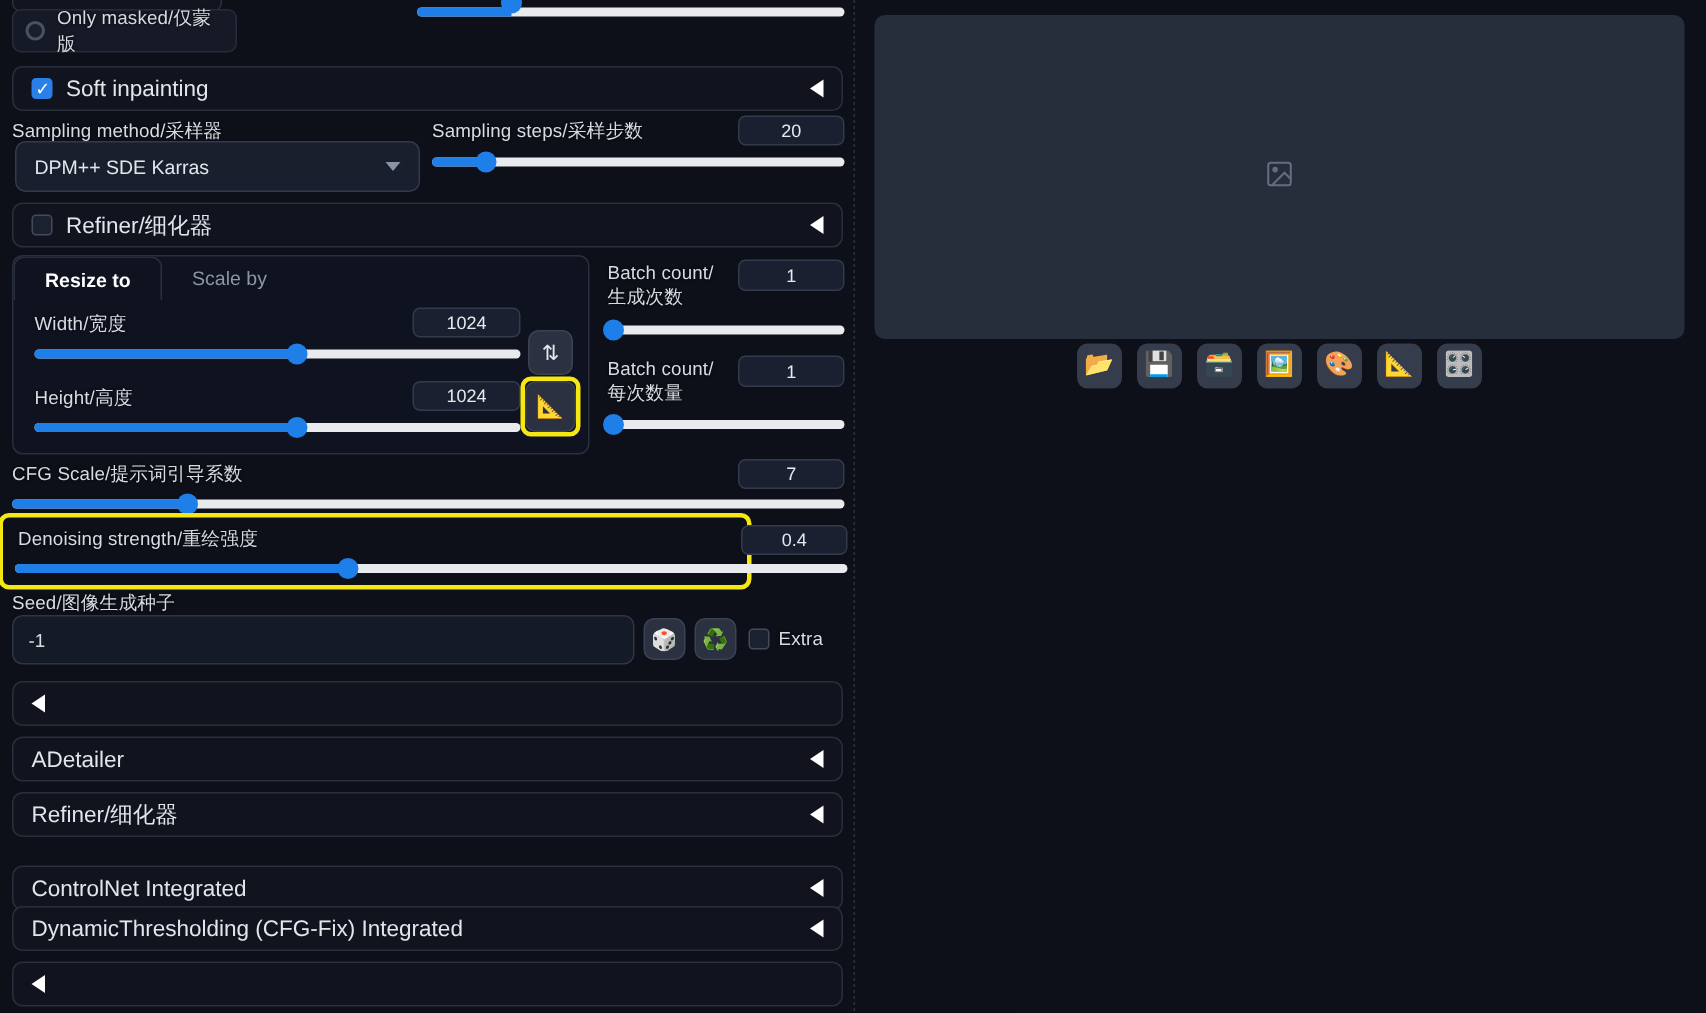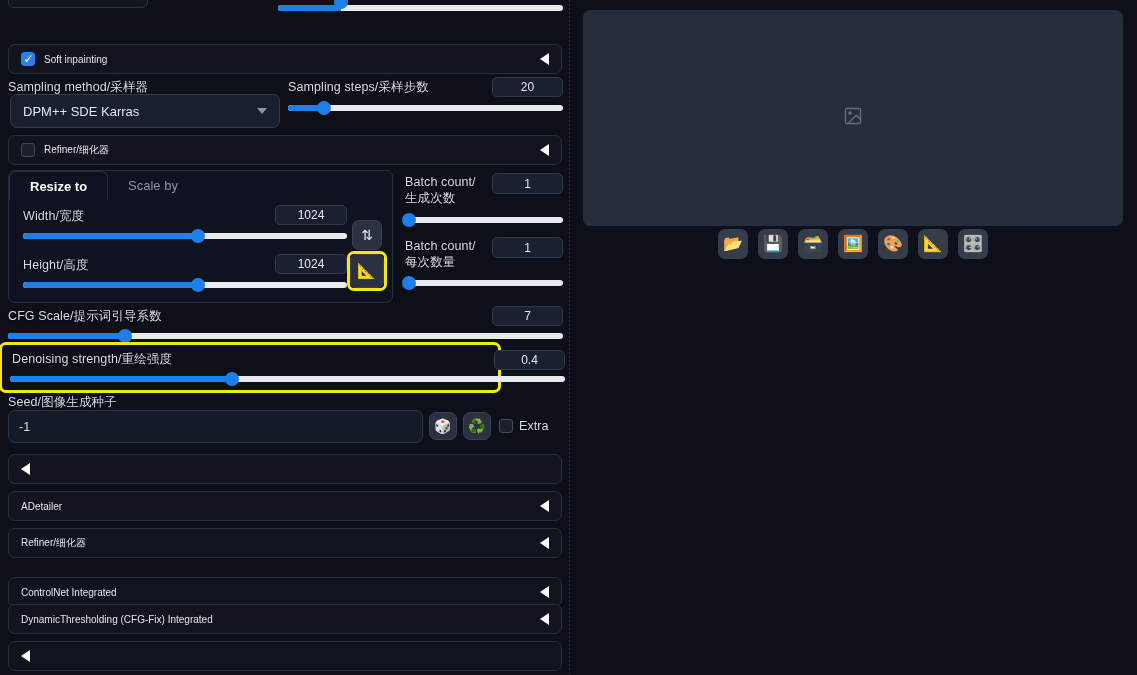--- a/index.html
+++ b/index.html
@@ -60,21 +60,21 @@
     width: 13px; height: 13px; border-radius: 50%;
     border: 2px solid #4a5162; background: #1a1f2c; flex: 0 0 auto;
   }
 
   
   .acc {
     position: absolute; left: 8px; width: 554px; height: 30px;
     background: #11141f; border: 1px solid #2a2f3e; border-radius: 7px;
     display: flex; align-items: center; padding: 0 12px;
   }
-  .acc .acc-label { flex: 1; color: #e2e5ea; font-size: 10px; }
+  .acc .acc-label { flex: 1; color: #e2e5ea; font-size: 15px; }
   .acc .arrow {
     width: 0; height: 0; border-top: 6px solid transparent;
     border-bottom: 6px solid transparent; border-right: 9px solid #ffffff;
   }
   .chk {
     width: 14px; height: 14px; border-radius: 3px; margin-right: 9px;
     border: 1px solid #434a5c; background: #1c2130; flex: 0 0 auto;
     position: relative;
   }
   .chk.on { background: #2a7fe8; border-color: #2a7fe8; }
@@ -170,20 +170,24 @@
     <div class="left-inner">
 
       <div class="top-textbox"></div>
 
       <div class="top-slider slider">
         <div class="track"></div>
         <div class="fill" style="width:22%"></div>
         <div class="knob" style="left:22%;top:-5px"></div>
       </div>
 
+      <div class="radio-box">
+        <span class="radio-dot"></span>
+        <span class="label">Only masked/仅蒙版</span>
+      </div>
 
       <div class="acc" style="top:44px">
         <span class="chk on"></span>
         <span class="acc-label">Soft inpainting</span>
         <span class="arrow"></span>
       </div>
 
       <div class="label" style="position:absolute;left:8px;top:79px">Sampling method/采样器</div>
 
       <div class="dropdown">

